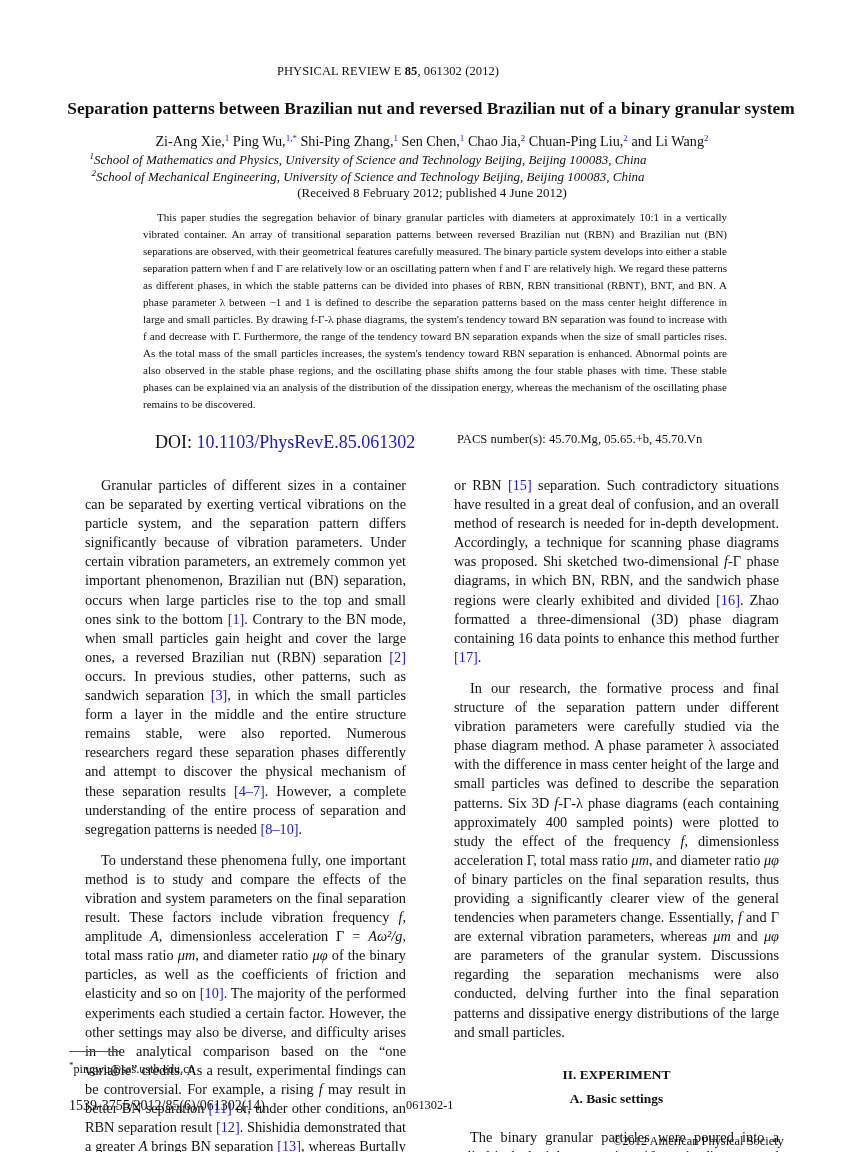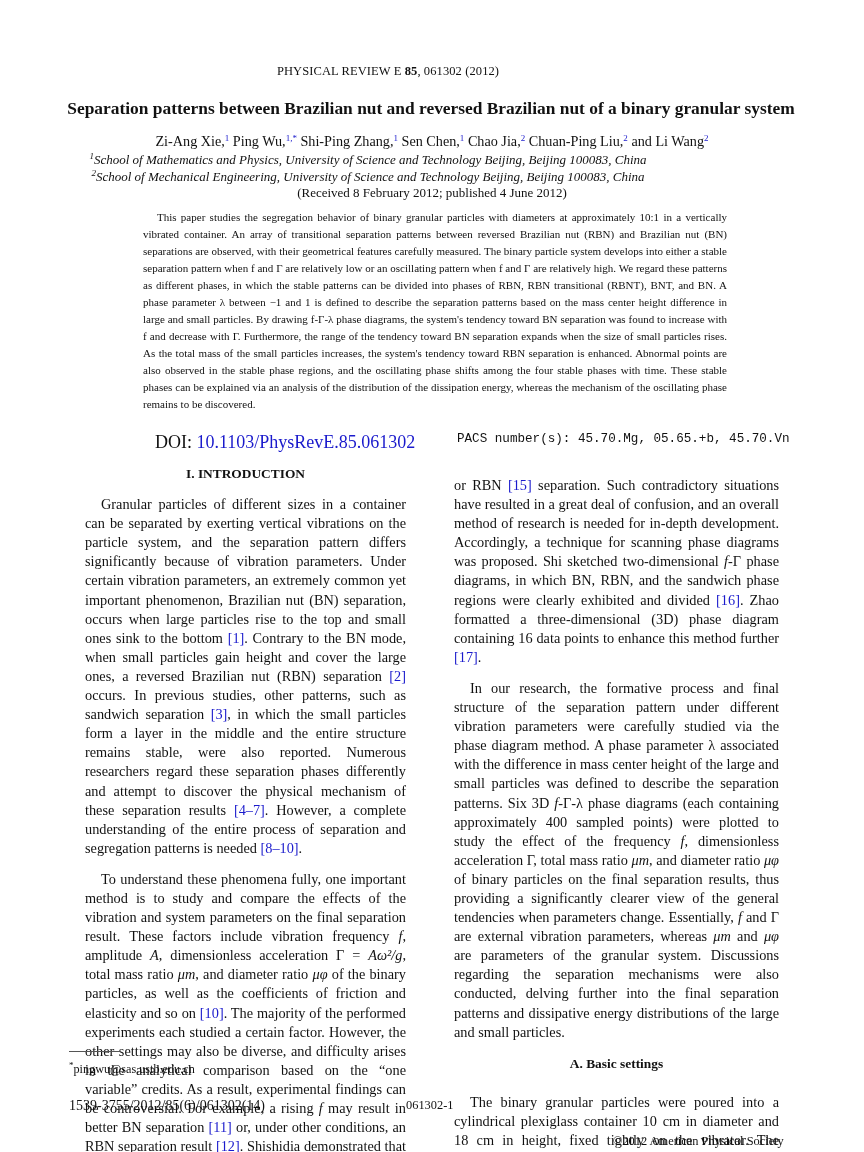--- a/index.html
+++ b/index.html
@@ -12,21 +12,21 @@
   .title { top: 98px; left: 0; width: 792px; text-align: center; font-size: 17.4px; font-weight: bold; padding-left: 35px; }
   .authors { top: 133px; left: 0; width: 864px; text-align: center; font-size: 14.2px; }
   .aff { left: 0; width: 736px; text-align: center; font-size: 13px; font-style: italic; }
   .aff1 { top: 152px; }
   .aff2 { top: 169px; }
   .received { top: 185px; left: 0; width: 864px; text-align: center; font-size: 13px; }
   sup { font-size: 9px; vertical-align: 5px; line-height: 0; }
   .link { color: #1a1acc; }
   .abstract { top: 209px; left: 143px; width: 584px; font-size: 11px; line-height: 17px; text-align: justify; text-indent: 14px; }
   .doi { top: 432px; left: 143px; font-size: 18px; margin-left: 12px; }
-  .pacs { top: 432px; left: 457px; font-size: 12.6px; font-family: Liberation Mono, monospace; }
+  .pacs { top: 432px; left: 457px; font-size: 12.6px; }
   .col { font-size: 14.3px; line-height: 19.1px; text-align: justify; }
   .col p { margin: 12px; text-indent: 16px; }
   .col p.noindent { text-indent: 0; }
   .left { left: 73px; width: 345px; }
   .right { left: 442px; width: 349px; }
   .sec-head { text-align: center; font-weight: bold; font-size: 13.4px; }
   .sub-head { text-align: center; font-weight: bold; font-size: 13.4px; }
   .fn-rule { top: 1051px; left: 69px; width: 52px; border-top: 1px solid #555; }
   .footnote { top: 1062px; left: 69px; font-size: 12.2px; text-align: right; }
   .foot-left { top: 1098px; left: 69px; font-size: 14px; }
@@ -47,28 +47,28 @@
 <div class="abs aff aff2"><sup>2</sup><span>School of Mechanical Engineering, University of Science and Technology Beijing, Beijing 100083, China</span></div>
 
 <div class="abs received">(Received 8 February 2012; published 4 June 2012)</div>
 
 <div class="abs abstract">This paper studies the segregation behavior of binary granular particles with diameters at approximately 10:1 in a vertically vibrated container. An array of transitional separation patterns between reversed Brazilian nut (RBN) and Brazilian nut (BN) separations are observed, with their geometrical features carefully measured. The binary particle system develops into either a stable separation pattern when f and Γ are relatively low or an oscillating pattern when f and Γ are relatively high. We regard these patterns as different phases, in which the stable patterns can be divided into phases of RBN, RBN transitional (RBNT), BNT, and BN. A phase parameter λ between −1 and 1 is defined to describe the separation patterns based on the mass center height difference in large and small particles. By drawing f-Γ-λ phase diagrams, the system's tendency toward BN separation was found to increase with f and decrease with Γ. Furthermore, the range of the tendency toward BN separation expands when the size of small particles rises. As the total mass of the small particles increases, the system's tendency toward RBN separation is enhanced. Abnormal points are also observed in the stable phase regions, and the oscillating phase shifts among the four stable phases with time. These stable phases can be explained via an analysis of the distribution of the dissipation energy, whereas the mechanism of the oscillating phase remains to be discovered.</div>
 
 <div class="abs doi"><span>DOI: </span><span class="link">10.1103/PhysRevE.85.061302</span></div>
 <div class="abs pacs">PACS number(s):  45.70.Mg, 05.65.+b, 45.70.Vn</div>
 
 <div class="abs col left" style="top:464px;">
-  <div class="sec-head" style="margin-bottom:6px;">I.  INTRODUCTION</div>
   <p>Granular particles of different sizes in a container can be separated by exerting vertical vibrations on the particle system, and the separation pattern differs significantly because of vibration parameters. Under certain vibration parameters, an extremely common yet important phenomenon, Brazilian nut (BN) separation, occurs when large particles rise to the top and small ones sink to the bottom <span class="link">[1]</span>. Contrary to the BN mode, when small particles gain height and cover the large ones, a reversed Brazilian nut (RBN) separation <span class="link">[2]</span> occurs. In previous studies, other patterns, such as sandwich separation <span class="link">[3]</span>, in which the small particles form a layer in the middle and the entire structure remains stable, were also reported. Numerous researchers regard these separation phases differently and attempt to discover the physical mechanism of these separation results <span class="link">[4–7]</span>. However, a complete understanding of the entire process of separation and segregation patterns is needed <span class="link">[8–10]</span>.</p>
   <p>To understand these phenomena fully, one important method is to study and compare the effects of the vibration and system parameters on the final separation result. These factors include vibration frequency <i>f</i>, amplitude <i>A</i>, dimensionless acceleration Γ = <i>Aω²/g</i>, total mass ratio <i>μm</i>, and diameter ratio <i>μφ</i> of the binary particles, as well as the coefficients of friction and elasticity and so on <span class="link">[10]</span>. The majority of the performed experiments each studied a certain factor. However, the other settings may also be diverse, and difficulty arises in the analytical comparison based on the “one variable” credits. As a result, experimental findings can be controversial. For example, a rising <i>f</i> may result in better BN separation <span class="link">[11]</span> or, under other conditions, an RBN separation result <span class="link">[12]</span>. Shishidia demonstrated that a greater <i>A</i> brings BN separation <span class="link">[13]</span>, whereas Burtally proved the opposite <span class="link">[14]</span>. An increase in diameter ratio was also found to be in favor of BN <span class="link">[11]</span></p>
 </div>
 
 <div class="abs col right" style="top:464px;">
   <p class="noindent">or RBN <span class="link">[15]</span> separation. Such contradictory situations have resulted in a great deal of confusion, and an overall method of research is needed for in-depth development. Accordingly, a technique for scanning phase diagrams was proposed. Shi sketched two-dimensional <i>f</i>-Γ phase diagrams, in which BN, RBN, and the sandwich phase regions were clearly exhibited and divided <span class="link">[16]</span>. Zhao formatted a three-dimensional (3D) phase diagram containing 16 data points to enhance this method further <span class="link">[17]</span>.</p>
   <p>In our research, the formative process and final structure of the separation pattern under different vibration parameters were carefully studied via the phase diagram method. A phase parameter λ associated with the difference in mass center height of the large and small particles was defined to describe the separation patterns. Six 3D <i>f</i>-Γ-λ phase diagrams (each containing approximately 400 sampled points) were plotted to study the effect of the frequency <i>f</i>, dimensionless acceleration Γ, total mass ratio <i>μm</i>, and diameter ratio <i>μφ</i> of binary particles on the final separation results, thus providing a significantly clearer view of the general tendencies when parameters change. Essentially, <i>f</i> and Γ are external vibration parameters, whereas <i>μm</i> and <i>μφ</i> are parameters of the granular system. Discussions regarding the separation mechanisms were also conducted, delving further into the final separation patterns and dissipative energy distributions of the large and small particles.</p>
+  <div class="sec-head" style="margin-top:23px;margin-bottom:5px;">II.  EXPERIMENT</div>
   <div class="sub-head" style="margin-bottom:20px;">A.  Basic settings</div>
   <p>The binary granular particles were poured into a cylindrical plexiglass container 10 cm in diameter and 18 cm in height, fixed tightly on the vibrator. The vibrator produces a standard sinusoidal wave  =  sin , and the detection device on the</p>
 </div>
 
 <div class="abs fn-rule"></div>
 <div class="abs footnote"><sup>*</sup><span>pingwu@sas.ustb.edu.cn</span></div>
 
 <div class="abs foot-left">1539-3755/2012/85(6)/061302(14)</div>
 <div class="abs foot-center">061302-1</div>
 <div class="abs foot-right">©2012 American Physical Society</div>

